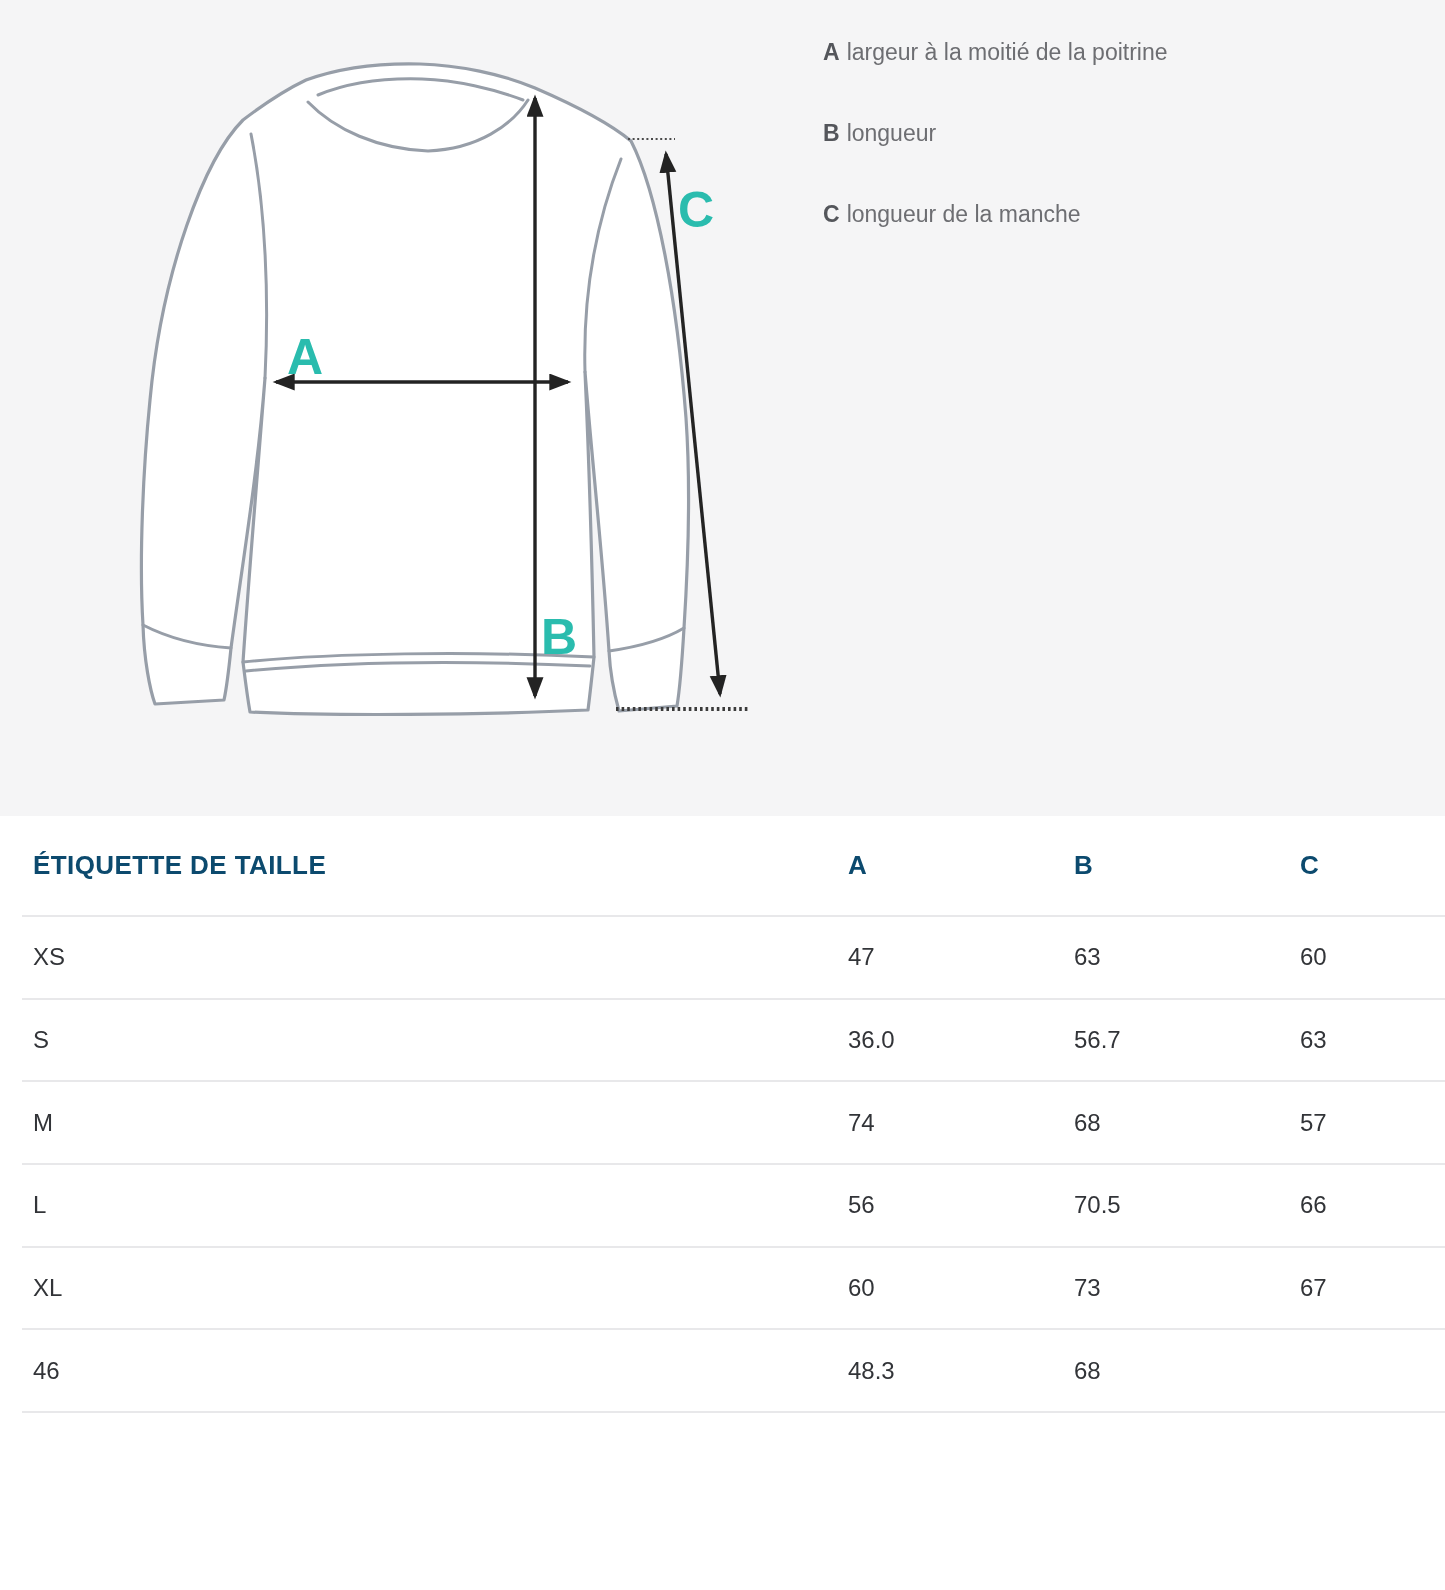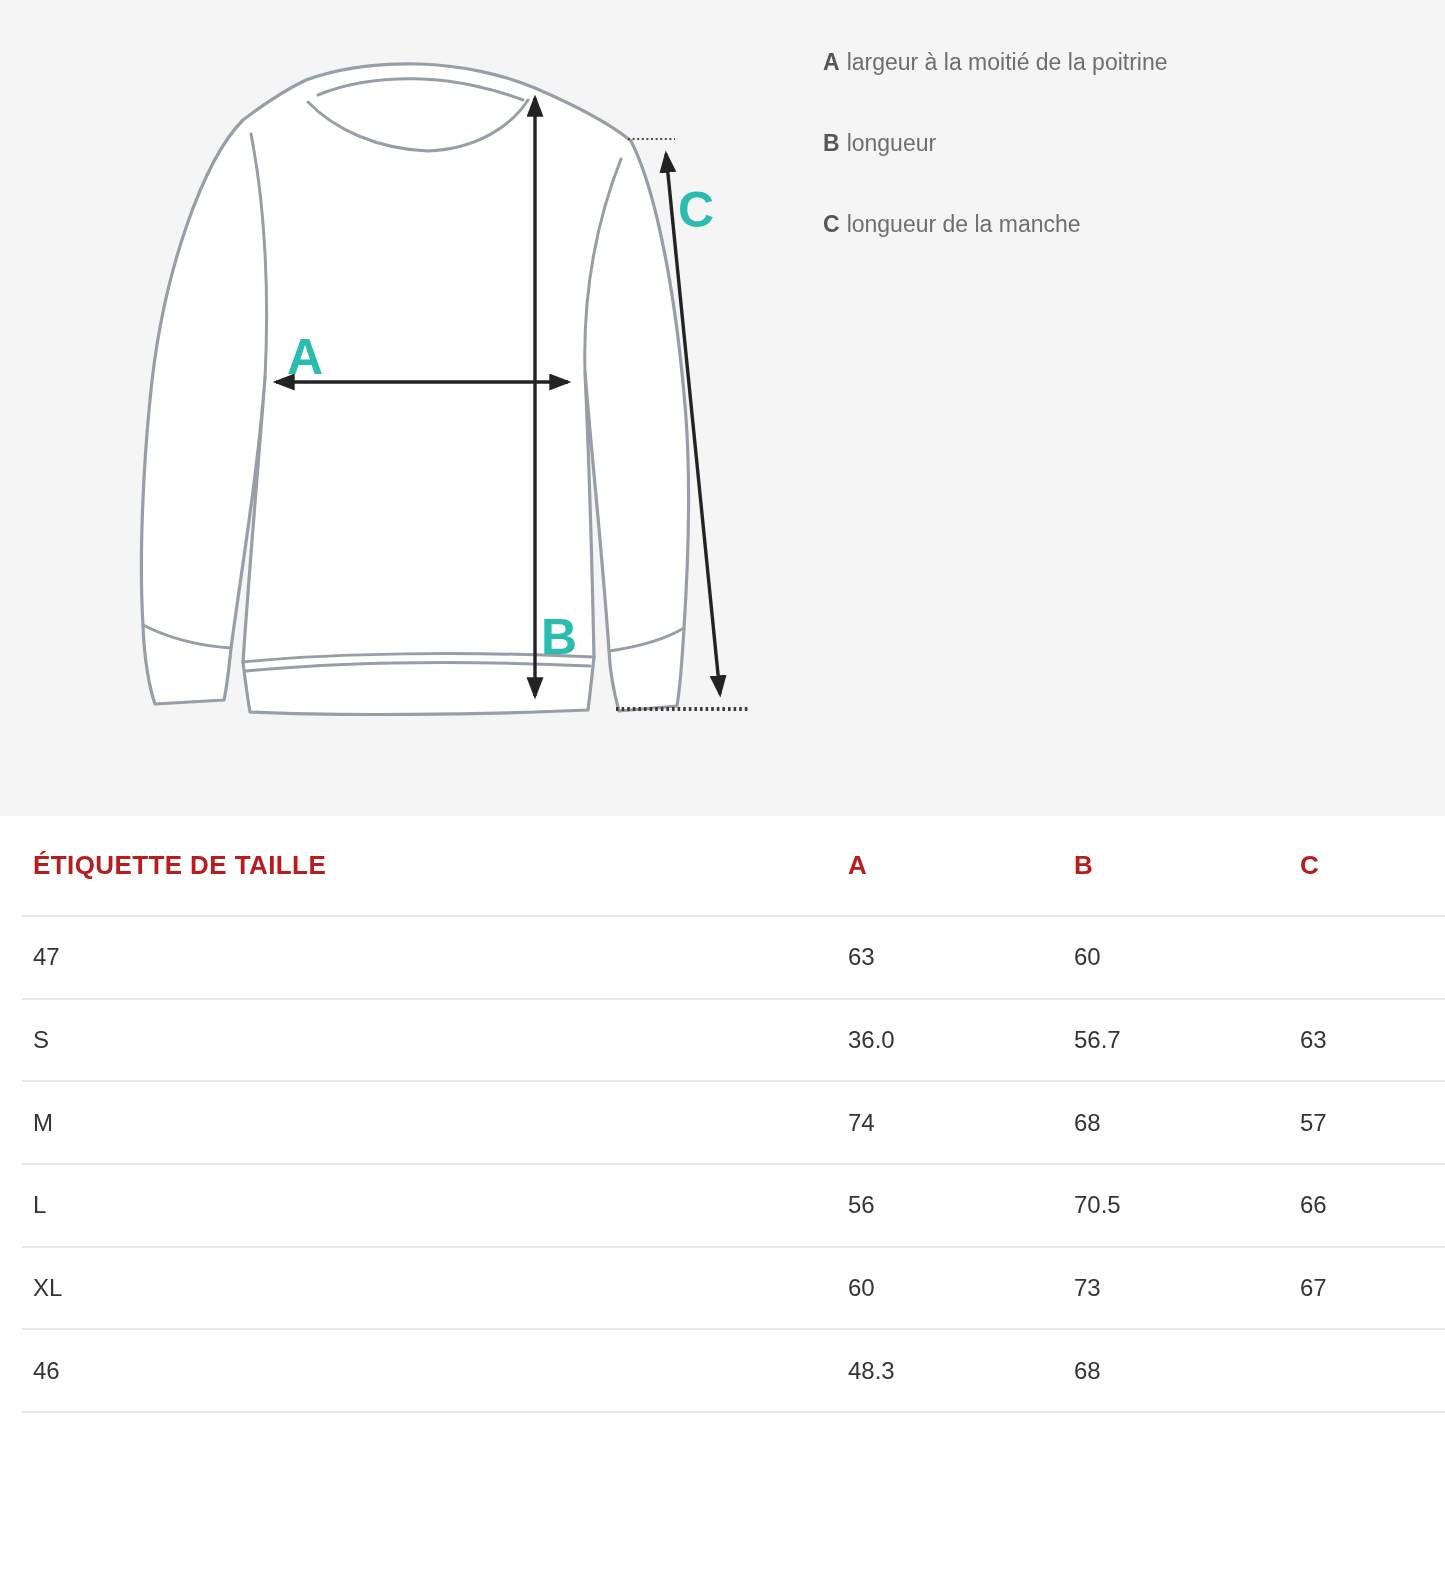--- a/index.html
+++ b/index.html
@@ -51,21 +51,21 @@
     stroke-dasharray: 2.6 3;
   }
   .measure-letter {
     font-family: "Liberation Sans", sans-serif;
     font-weight: bold;
     font-size: 50px;
   }
   
   .legend {
     position: absolute;
-    left: 823px; top: 51px;
+    left: 823px; top: 41px;
     display: flex;
     flex-direction: column;
     gap: 58px;
   }
   .legend-item {
     font-size: 23px;
     line-height: 23px;
     color: #6d6e72;
     white-space: nowrap;
   }
@@ -96,21 +96,21 @@
     letter-spacing: 0.4px;
     color: #2c2d30;
   }
   .t-row .cell {
     font-size: 24px;
     color: #323438;
   }
   .t-row.header .cell {
     font-size: 26px;
     font-weight: bold;
-    color: #b91c1c;
+    color: #0c4a6e;
   }
 </style>
 </head>
 <body>
 
 <div class="hero">
 
   <svg class="diagram-svg" viewBox="120 30 650 700">
     <defs>
       <marker id="ah" markerWidth="8" markerHeight="6" refX="5.5" refY="2.5" orient="auto-start-reverse" markerUnits="strokeWidth">
@@ -183,20 +183,21 @@
 <div class="size-table">
 
   <div class="t-row header">
     <div class="cell">ÉTIQUETTE DE TAILLE</div>
     <div class="cell">A</div>
     <div class="cell">B</div>
     <div class="cell">C</div>
   </div>
 
   <div class="t-row">
+    <div class="cell">XS</div>
     <div class="cell">47</div>
     <div class="cell">63</div>
     <div class="cell">60</div>
   </div>
 
   <div class="t-row">
     <div class="cell">S</div>
     <div class="cell">36.0</div>
     <div class="cell">56.7</div>
     <div class="cell">63</div>

